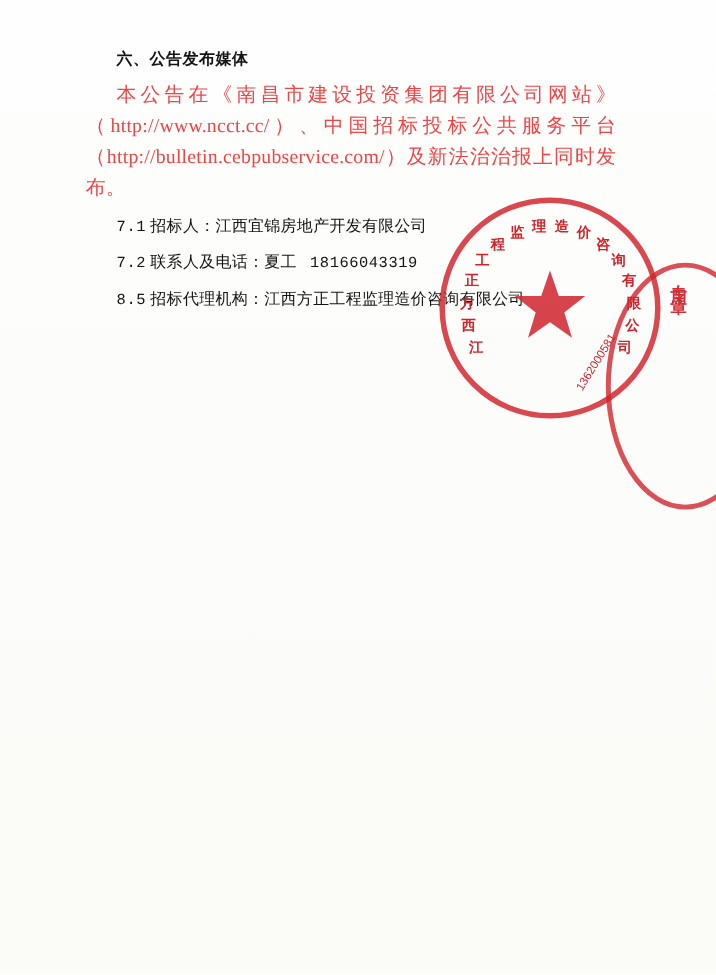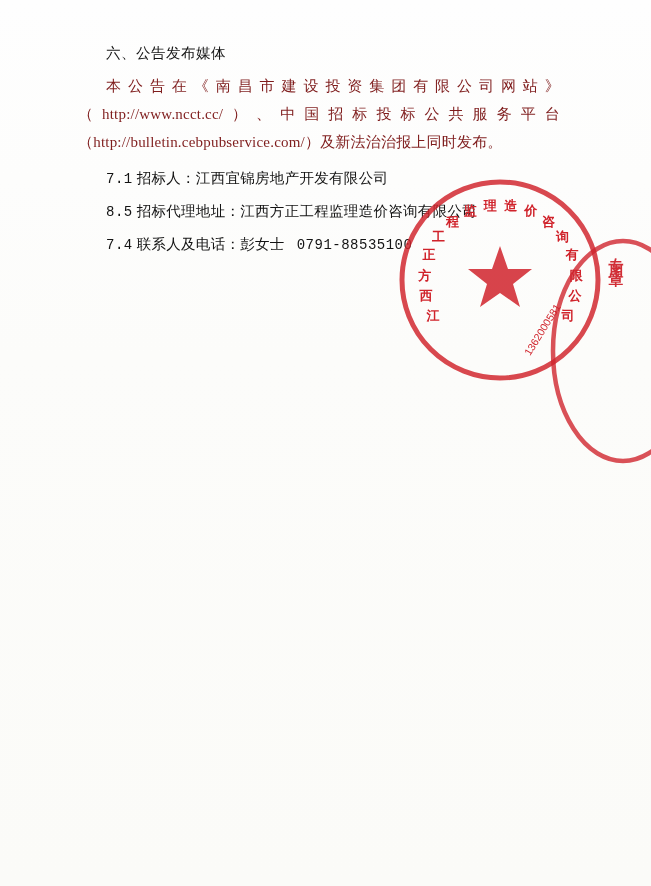--- a/index.html
+++ b/index.html
@@ -25,30 +25,30 @@
     pointer-events: none;
   }
   .content {
     position: absolute;
     left: 78px;
     top: 44px;
     width: 500px;
   }
   .heading {
     font-family: "Liberation Sans", sans-serif;
-    font-weight: normal;
+    font-weight: bold;
     font-size: 14.5px;
     color: #141414;
     margin: 0 0 9px 0;
     text-indent: 28px;
     letter-spacing: 0.5px;
   }
   .para {
-    font-size: 15px;
-    color: #7f1d1d;
+    font-size: 18px;
+    color: #ef4444;
     line-height: 28px;
     margin: 0 18px 6px 0;
     text-align: justify;
     letter-spacing: 0.2px;
   }
   .para.indent {
     text-indent: 28px;
   }
   .list-item {
     font-size: 14.5px;
@@ -150,30 +150,30 @@
     <h2 class="heading">六、公告发布媒体</h2>
 
     <p class="para indent"><span>本公告在《南昌市建设投资集团有限公司网站》（http://www.ncct.cc/）、中国招标投标公共服务平台（http://bulletin.cebpubservice.com/）及新法治治报上同时发布。</span></p>
 
 
     <p class="list-item">
       <span class="num">7.1</span>
       <span>招标人：</span><span>江西宜锦房地产开发有限公司</span>
     </p>
 
+    <p class="list-item">
+      <span class="num">7.2</span>
+      <span>联系人及电话：</span><span>夏工</span><span class="gap"></span><span class="num">18166043319</span>
+    </p>
 
     <p class="list-item">
       <span class="num">8.5</span>
-      <span>招标代理地址：</span><span>江西方正工程监理造价咨询有限公司</span>
+      <span>招标代理机构：</span><span>江西方正工程监理造价咨询有限公司</span>
     </p>
 
-    <p class="list-item">
-      <span class="num">7.4</span>
-      <span>联系人及电话：</span><span>彭女士</span><span class="gap"></span><span class="num">0791-88535100</span>
-    </p>
 
 
   </div>
 
   <svg class="seal-main" viewBox="0 0 208 208">
     <circle cx="104" cy="104" r="98" fill="none" stroke="#d0232b" stroke-width="5" opacity="0.9"></circle>
     <g transform="translate(104,104)" fill="#d0232b" opacity="0.92">
       <polygon points="0,-34 8,-11 32,-11 13,4 20,27 0,13 -20,27 -13,4 -32,-11 -8,-11"></polygon>
     </g>
   </svg>

